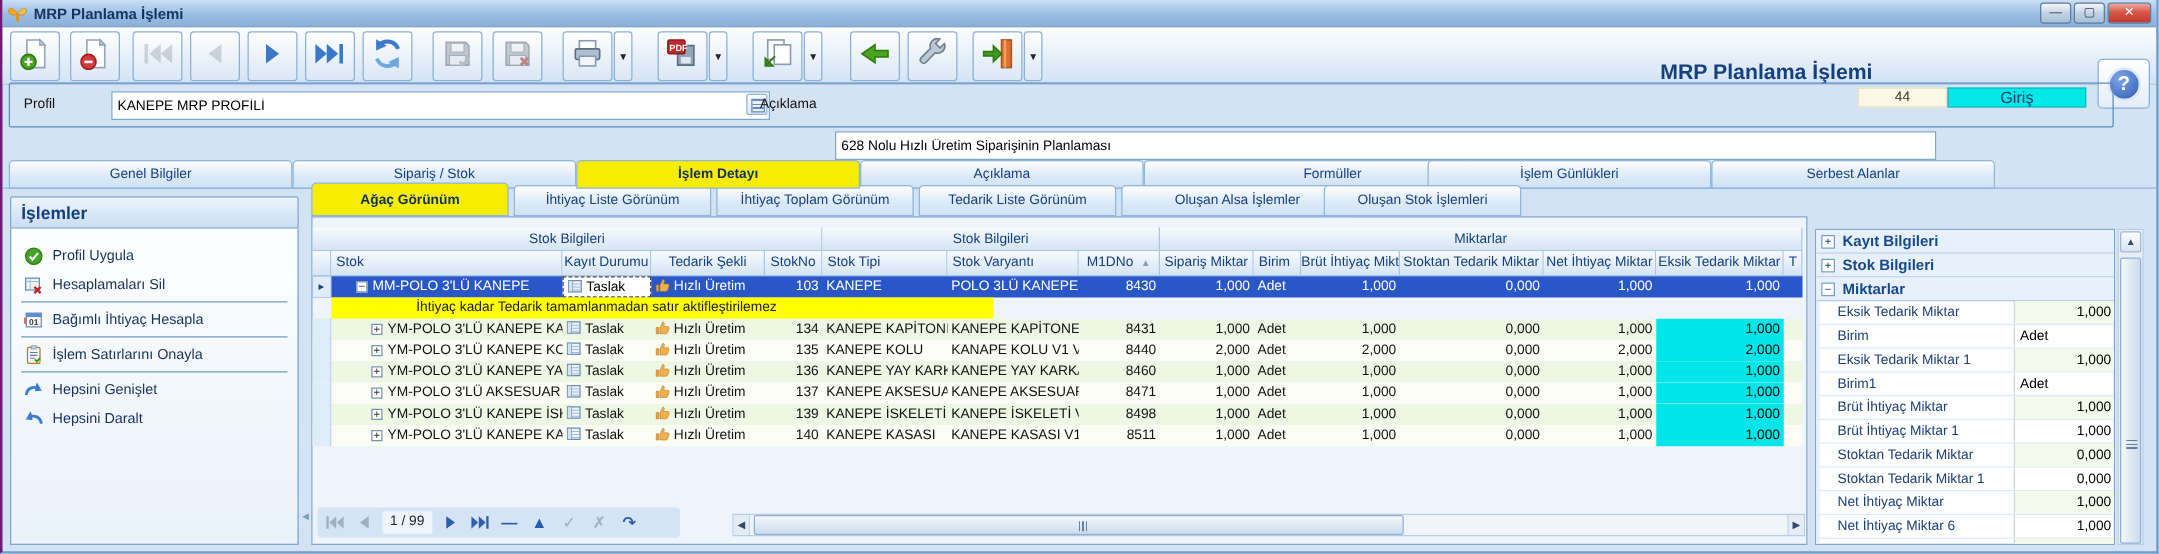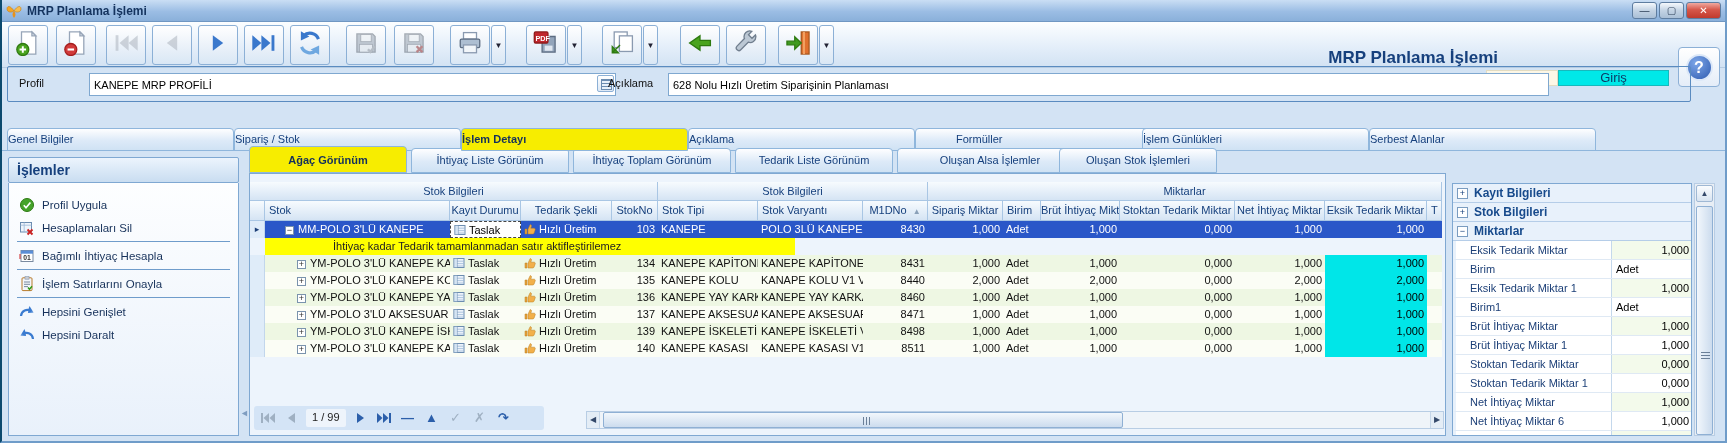--- a/index.html
+++ b/index.html
@@ -1,19 +1,19 @@
 <!DOCTYPE html>
 <html style="--accent-yellow: #f7ed00; --selection: #2a57c8;"><head>
 <meta charset="utf-8">
 <style>
   * { margin:0; padding:0; box-sizing:border-box; }
   html,body { width:1727px; height:443px; overflow:hidden; }
   body { font-family:"Liberation Sans","DejaVu Sans",sans-serif; background:#cfe0f2; position:relative; }
   #window { position:absolute; inset:0; background:#d3e3f4; overflow:hidden;
-            border-left:2px solid #0c4a6e; border-right:2px solid #6f9cc9; border-bottom:2px solid #6f9cc9;}
+            border-left:2px solid #701a75; border-right:2px solid #6f9cc9; border-bottom:2px solid #6f9cc9;}
 
   
   .titlebar { position:absolute; left:0; top:0; width:100%; height:22px;
     background:linear-gradient(#cadef4,#9bbde4 55%,#8ab0da); border-bottom:1px solid #7097c2;
     display:flex; align-items:center; padding-left:4px; }
   .app-logo { width:16px; height:16px; margin-right:5px; }
   .title-text { font-size:12px; font-weight:bold; color:#14335e; }
   .winbtns { position:absolute; right:4px; top:2px; display:flex; gap:2px; }
   .winbtn { width:25px; height:17px; border:1px solid #5e7da0; border-radius:3px;
     background:linear-gradient(#f4f8fc,#c3d3e4 50%,#aabfd6); color:#2a3c55; font-size:10px;
@@ -42,32 +42,32 @@
   .help-q { width:27px; height:27px; border-radius:50%; background:radial-gradient(circle at 35% 30%,#7da6e8,#2f5cb0);
     border:2px solid #dce8f8; color:#fff; font-weight:bold; font-size:16px; text-align:center; line-height:24px; }
 
   
   .profile-box { position:absolute; left:5px; top:66px; width:1684px; height:36px;
     border:1px solid #5a8bc0; border-radius:2px; }
   .pb-label { position:absolute; top:10px; font-size:11px; color:#111; }
   .pb-input-wrap { position:absolute; top:6px; height:23px; }
   .pb-input-wrap input { width:100%; height:100%; border:1px solid #7fa8d0; font-size:11px; padding:0 20px 0 4px;
     font-family:inherit; }
-  .pb-input-wrap.noicon input { padding-right:16px; }
+  .pb-input-wrap.noicon input { padding-right:16px;margin-top:32px; }
   .ellipsis-btn { position:absolute; right:2px; top:2px; width:17px; height:17px; border:1px solid #8cb0d6;
     background:linear-gradient(#fff,#dde9f6); border-radius:2px; }
   .ellipsis-btn::after { content:""; position:absolute; left:3px; top:3px; width:9px; height:9px;
     background:repeating-linear-gradient(#6b8cb0 0 1px, #e8f1fa 1px 3px); border:1px solid #6b8cb0; }
 
   
   .main-tabs { position:absolute; left:5px; top:128px; height:23px; }
   .tabline { position:absolute; left:0; top:150px; width:100%; height:1px; background:#8fb6dc; }
   .mtab { position:absolute; top:0; height:23px; border:1px solid #8fb6dc; border-radius:4px 4px 0 0;
     background:linear-gradient(#fefeff,#ddeaf8 55%,#cfe2f4); font-size:11px; color:#16407d;
-    line-height:21px; }
+    text-align:center; line-height:21px; }
   .mtab.active { background:#f7ed00; font-weight:bold; color:#13305c; z-index:2; }
 
   
   .sidebar-header { position:absolute; left:6px; top:157px; width:231px; height:26px;
     background:linear-gradient(#ecf4fd,#c9ddf1); border:1px solid #7fa8d2; border-radius:2px;
     font-size:14px; font-weight:bold; color:#16407d; line-height:24px; padding-left:8px; }
   .sidebar-body { position:absolute; left:6px; top:183px; width:231px; height:253px;
     background:linear-gradient(#fdfeff,#e9f1fb); border:1px solid #7fa8d2; border-top:none; }
   .sb-item { position:relative; height:23px; display:flex; align-items:center; padding-left:10px; gap:7px;
     font-size:11.5px; color:#16315a; }

